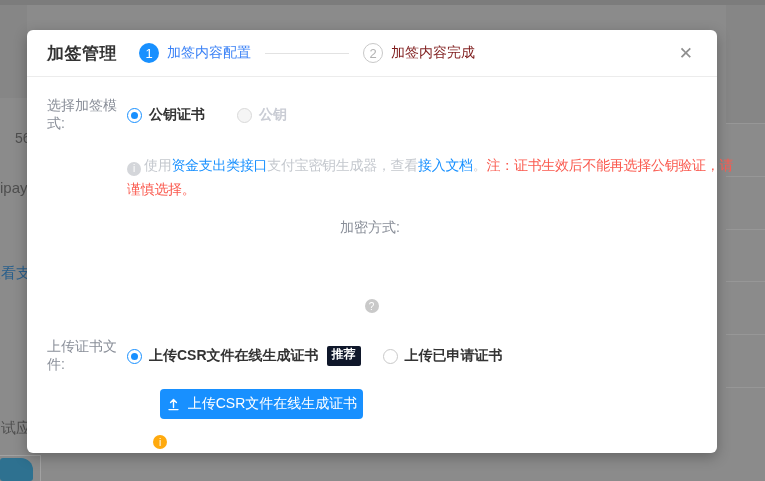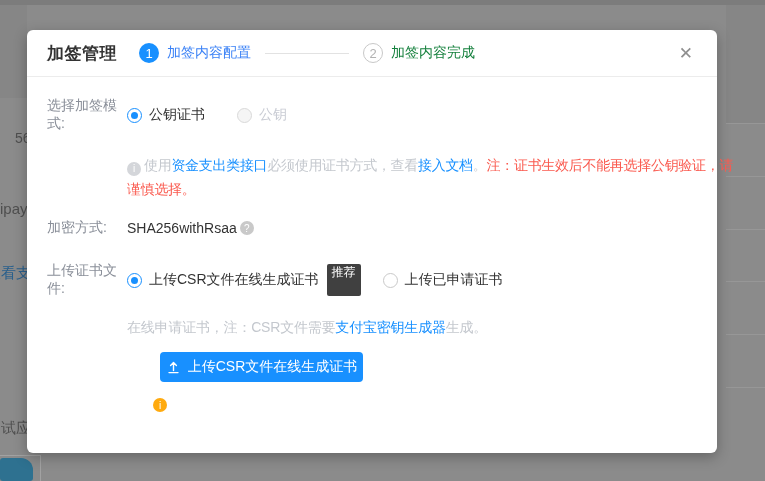--- a/index.html
+++ b/index.html
@@ -29,33 +29,33 @@
     border-bottom:1px solid #ececec;
   }
   .modal-title { font-size:17px; font-weight:bold; color:#333; letter-spacing:0.5px; }
   .steps { display:flex; align-items:center; margin-left:22px; }
   .step-circle {
     width:20px; height:20px; border-radius:50%; background:#1890ff; color:#fff;
     font-size:13px; display:flex; align-items:center; justify-content:center; flex:0 0 20px;
   }
   .step-circle.inactive { background:#fff; border:1px solid #c8c8c8; color:#b2b2b2; }
   .step-label { margin-left:8px; font-size:14px; color:#3b82f6; white-space:nowrap; }
-  .step-label.inactive { color:#15803d; }
+  .step-label.inactive { color:#7f1d1d; }
   .step-line { width:84px; height:1px; background:#e2e2e2; margin:0 14px; }
   .modal-close {
     margin-left:auto; font-size:17px; color:#8f8f8f; cursor:pointer; line-height:1;
     padding:2px 4px;
   }
 
   .modal-body { padding:20px 24px 0 20px; font-size:14px; }
   .form-row { display:flex; align-items:center; }
   .form-label { flex:0 0 80px; color:#8a8f99; font-size:14px; }
 
   
-  .radio-opt { display:flex; align-items:center; cursor:pointer; }
+  .radio-opt { display:flex; align-items:center; cursor:pointer;font-weight:bold; }
   .radio-circle {
     width:15px; height:15px; border-radius:50%; border:1px solid #1890ff; background:#fff;
     display:flex; align-items:center; justify-content:center; flex:0 0 15px;
   }
   .radio-circle .dot { width:7px; height:7px; border-radius:50%; background:#1890ff; }
   .radio-circle.off { border:1px solid #c9c9c9; }
   .radio-circle.disabled { border:1px solid #d9d9d9; background:#f5f5f5; }
   .radio-text { margin-left:7px; color:#333; }
   .radio-text.disabled { color:#c9ccd4; }
 
@@ -64,31 +64,31 @@
   .notice-line1 { white-space:nowrap; }
   .ntc-icon {
     display:inline-flex; width:14px; height:14px; border-radius:50%; background:#d4d6da;
     color:#fff; font-size:10px; align-items:center; justify-content:center;
     vertical-align:-2px; margin-right:3px; font-style:normal;
   }
   .t-gray { color:#c4c8ce;text-align:center; }
   .t-link { color:#1890ff; cursor:pointer;font-family:Liberation Mono, monospace; }
   .t-red { color:#fa5a4f; }
 
-  .row-encrypt { margin-top:18px; }
+  .row-encrypt { margin-top:18px;flex-direction:column; }
   .encrypt-value { color:#333; }
   .help-icon {
     display:inline-flex; width:14px; height:14px; border-radius:50%; background:#c9c9c9;
     color:#fff; font-size:10px; align-items:center; justify-content:center; margin-left:3px;
     cursor:pointer; font-style:normal;
   }
 
   .row-upload { margin-top:25px; }
   .badge {
-    background:#404040; color:#fff; font-size:12px; padding:2px 5px 18px;
+    background:#0f172a; color:#fff; font-size:12px; padding:2px 5px 6px;
     border-radius:2px; margin-left:8px; line-height:1;
   }
   .opt2-gap { margin-left:22px; }
 
   .hint { margin:21px 0 0 80px; letter-spacing:-0.2px; }
 
   .upload-btn {
     margin:15px 0 0 113px; width:203px; height:30px; background:#1890ff; border:none;
     border-radius:4px; color:#fff; font-size:14px; display:flex; align-items:center;
     justify-content:center; cursor:pointer; font-family:inherit;
@@ -106,21 +106,21 @@
 </head>
 <body>
 
 <div class="stage">
 
   <div class="bg-topstrip"></div>
   <div class="bg-band-left"></div>
   <div class="bg-band-right"></div>
 
   <div class="bg-text" style="left:15px; top:130px; font-size:14px;">563</div>
-  <div class="bg-text" style="left:0; top:200px;">ipay</div>
+  <div class="bg-text" style="left:0; top:179px;">ipay</div>
   <div class="bg-text blue" style="left:-14px; top:264px;">查看支</div>
   <div class="bg-text" style="left:-14px; top:419px;">测试应</div>
 
   <div class="bg-rowline" style="top:123px;"></div>
   <div class="bg-rowline" style="top:176px;"></div>
   <div class="bg-rowline" style="top:229px;"></div>
   <div class="bg-rowline" style="top:281px;"></div>
   <div class="bg-rowline" style="top:334px;"></div>
   <div class="bg-rowline" style="top:387px;"></div>
 
@@ -154,49 +154,45 @@
           <span class="radio-text">公钥证书</span>
         </div>
         <div class="radio-opt opt2-gap" style="margin-left:32px;">
           <span class="radio-circle disabled"></span>
           <span class="radio-text disabled">公钥</span>
         </div>
       </div>
 
       <div class="notice">
         <div class="notice-line1">
-          <i class="ntc-icon">i</i><span class="t-gray">使用</span><span class="t-link">资金支出类接口</span><span class="t-gray">必须使用证书方式，查看</span><span class="t-link">接入文档</span><span class="t-gray">。</span><span class="t-red">注：证书生效后不能再选择公钥验证，请</span>
+          <i class="ntc-icon">i</i><span class="t-gray">使用</span><span class="t-link">资金支出类接口</span><span class="t-gray">支付宝密钥生成器，查看</span><span class="t-link">接入文档</span><span class="t-gray">。</span><span class="t-red">注：证书生效后不能再选择公钥验证，请</span>
         </div>
         <div class="t-red">谨慎选择。</div>
       </div>
 
       <div class="form-row row-encrypt">
         <div class="form-label">加密方式:</div>
-        <span class="encrypt-value">SHA256withRsaa</span>
         <i class="help-icon">?</i>
       </div>
 
       <div class="form-row row-upload">
         <div class="form-label">上传证书文件:</div>
         <div class="radio-opt">
           <span class="radio-circle">
               <span class="dot"></span>
             </span>
           <span class="radio-text">上传CSR文件在线生成证书</span>
           <span class="badge">推荐</span>
         </div>
         <div class="radio-opt opt2-gap">
           <span class="radio-circle off"></span>
           <span class="radio-text">上传已申请证书</span>
         </div>
       </div>
 
-      <div class="hint">
-        <span class="t-gray">在线申请证书，注：CSR文件需要</span><span class="t-link">支付宝密钥生成器</span><span class="t-gray">生成。</span>
-      </div>
 
       <button class="upload-btn">
         <svg width="15" height="15" viewBox="0 0 15 15">
           <path d="M7.5 10.5 V2.8 M4.6 5.6 L7.5 2.6 L10.4 5.6 M3 12.6 h9" stroke="#ffffff" stroke-width="1.4" fill="none" stroke-linecap="round" stroke-linejoin="round"></path>
         </svg>
         <span>上传CSR文件在线生成证书</span>
       </button>
 
       <div class="warn">
         <i class="warn-icon">i</i>

